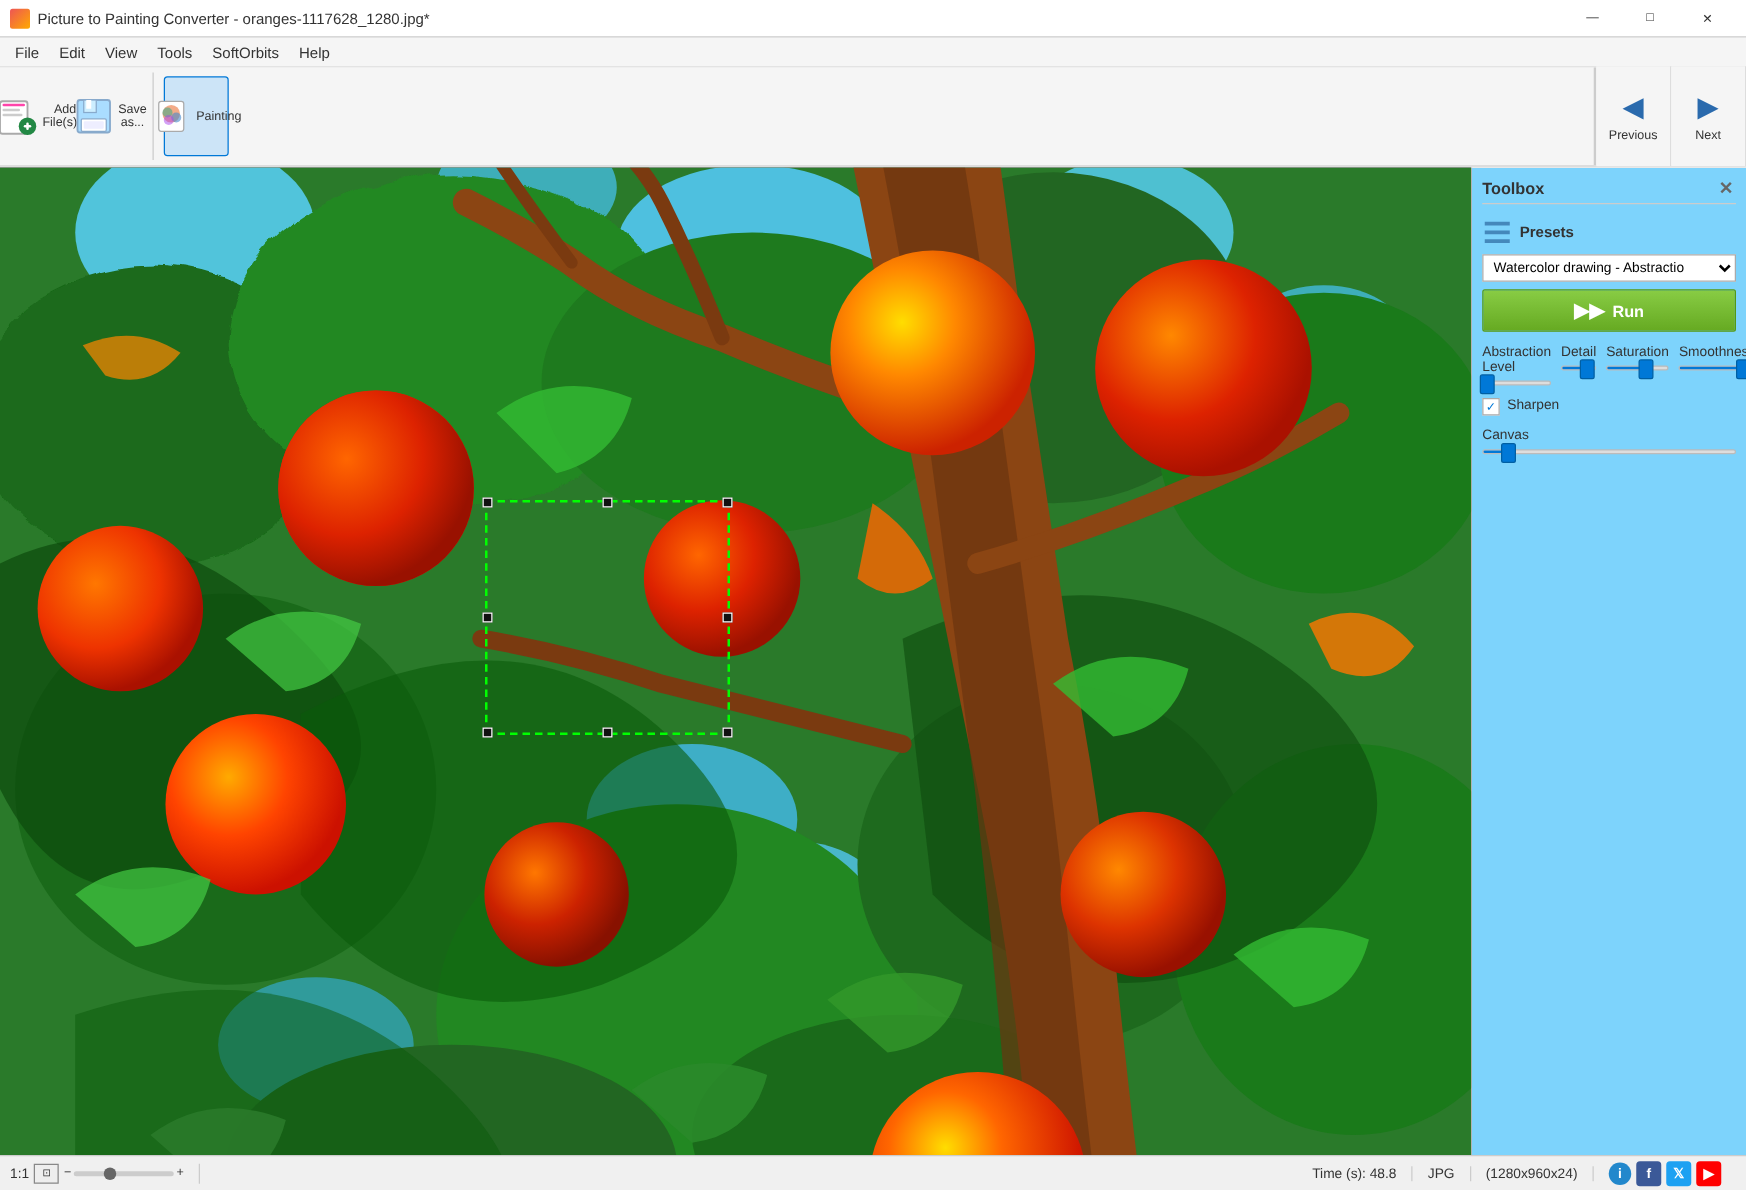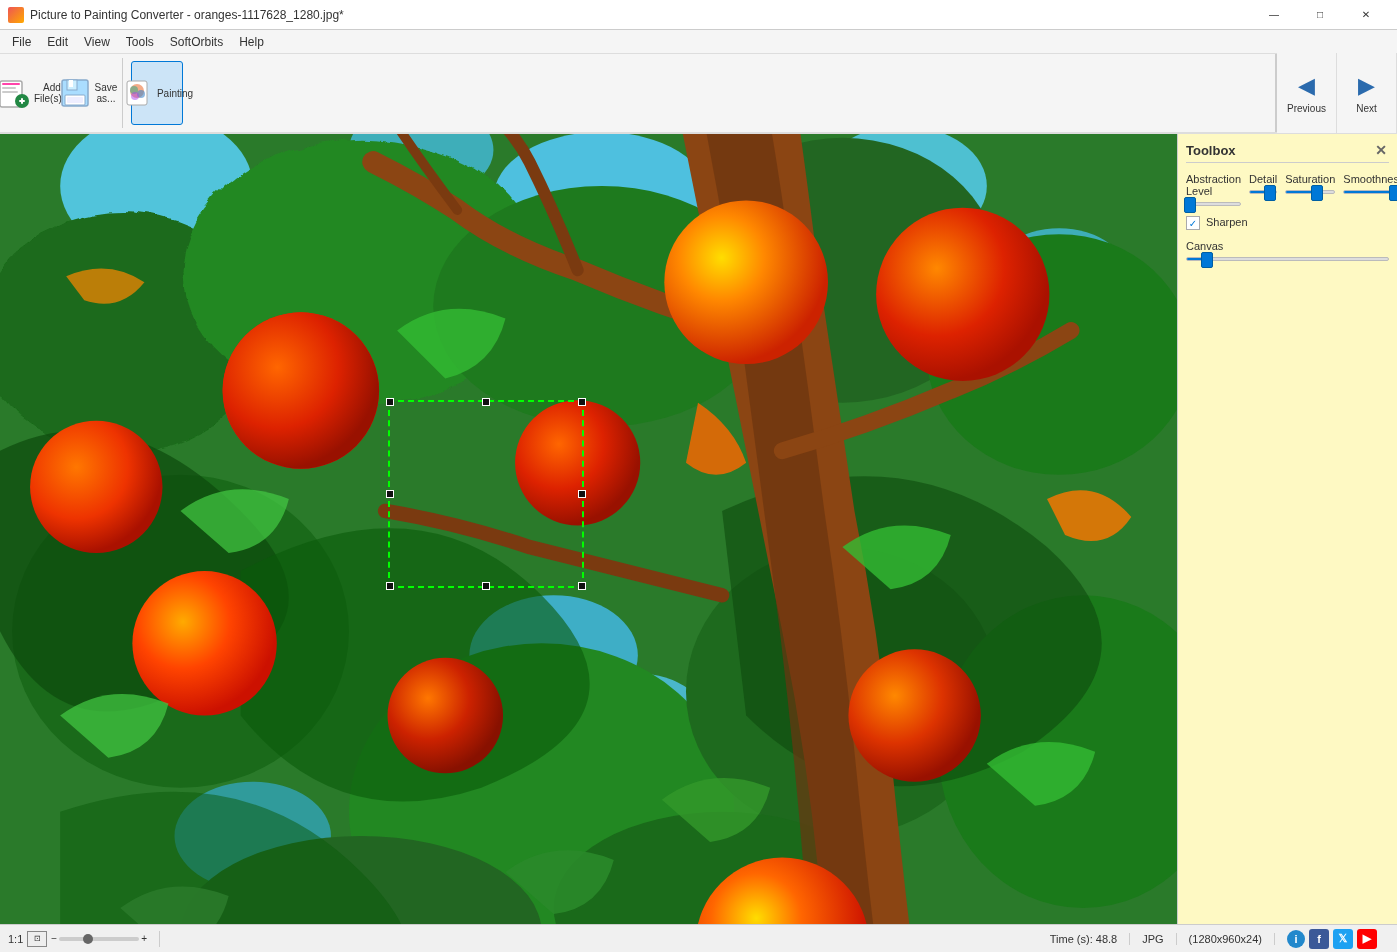--- a/index.html
+++ b/index.html
@@ -155,21 +155,21 @@
     .sel-handle.bl { bottom: -4px; left: -4px; }
     .sel-handle.br { bottom: -4px; right: -4px; }
     .sel-handle.ml { top: 50%; left: -4px; margin-top: -4px; }
     .sel-handle.mr { top: 50%; right: -4px; margin-top: -4px; }
     .sel-handle.tm { left: 50%; top: -4px; margin-left: -4px; }
     .sel-handle.bm { left: 50%; bottom: -4px; margin-left: -4px; }
 
     
     #toolbox {
       width: 220px;
-      background: #fef9c3;
+      background: #7dd3fc;
       border-left: 1px solid #ccc;
       padding: 8px;
       display: flex;
       flex-direction: column;
       gap: 10px;
       overflow-y: auto;
     }
     #toolbox-header {
       display: flex;
       justify-content: space-between;
@@ -554,20 +554,37 @@
       </div>
     </div>
   </div>
 
   <div id="toolbox">
     <div id="toolbox-header">
       <span>Toolbox</span>
       <div class="close-x">✕</div>
     </div>
 
+    <div class="presets-section">
+      <div class="presets-row">
+        <div class="presets-icon">
+          <span style="display:block;width:20px;height:3px;background:#4488bb;"></span>
+          <span style="display:block;width:20px;height:3px;background:#4488bb;margin-top:2px;"></span>
+          <span style="display:block;width:20px;height:3px;background:#4488bb;margin-top:2px;"></span>
+        </div>
+        <span class="preset-label">Presets</span>
+      </div>
+      <select class="preset-select">
+        <option>Watercolor drawing - Abstractio</option>
+      </select>
+      <button class="run-btn">
+        <span class="run-icon">▶▶</span>
+        <span>Run</span>
+      </button>
+    </div>
 
     <div class="param-section">
 
       <div class="param-row">
         <span class="param-label">Abstraction Level</span>
         <div class="slider-track">
           <div class="slider-fill" style="width: 5%;"></div>
           <div class="slider-thumb" style="left: 5%;"></div>
         </div>
       </div>

